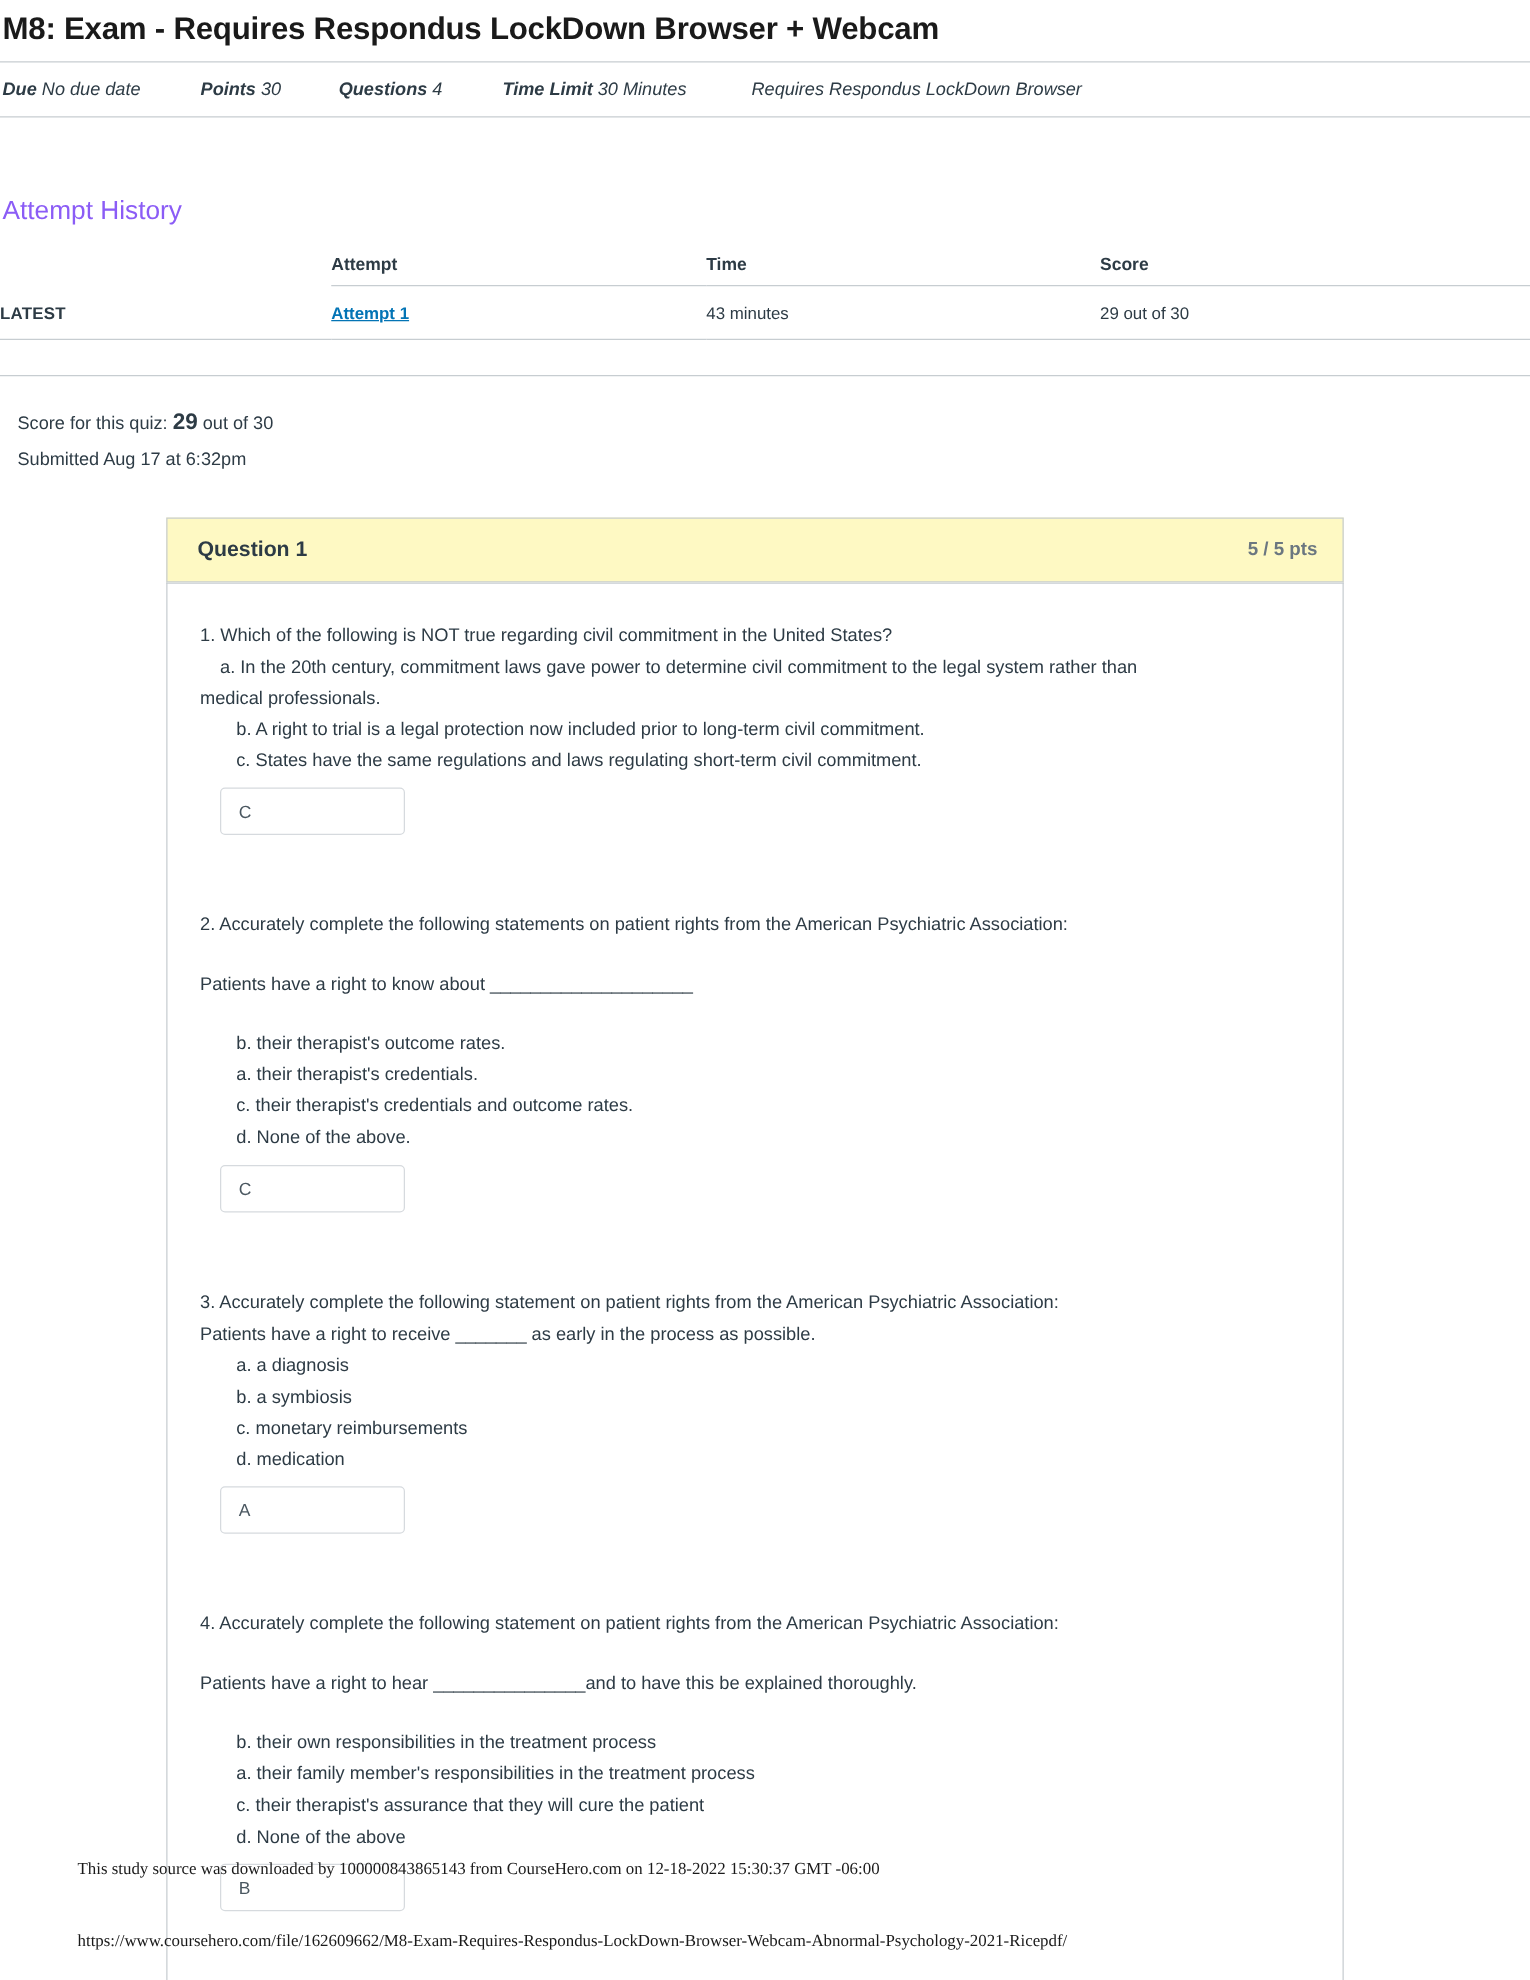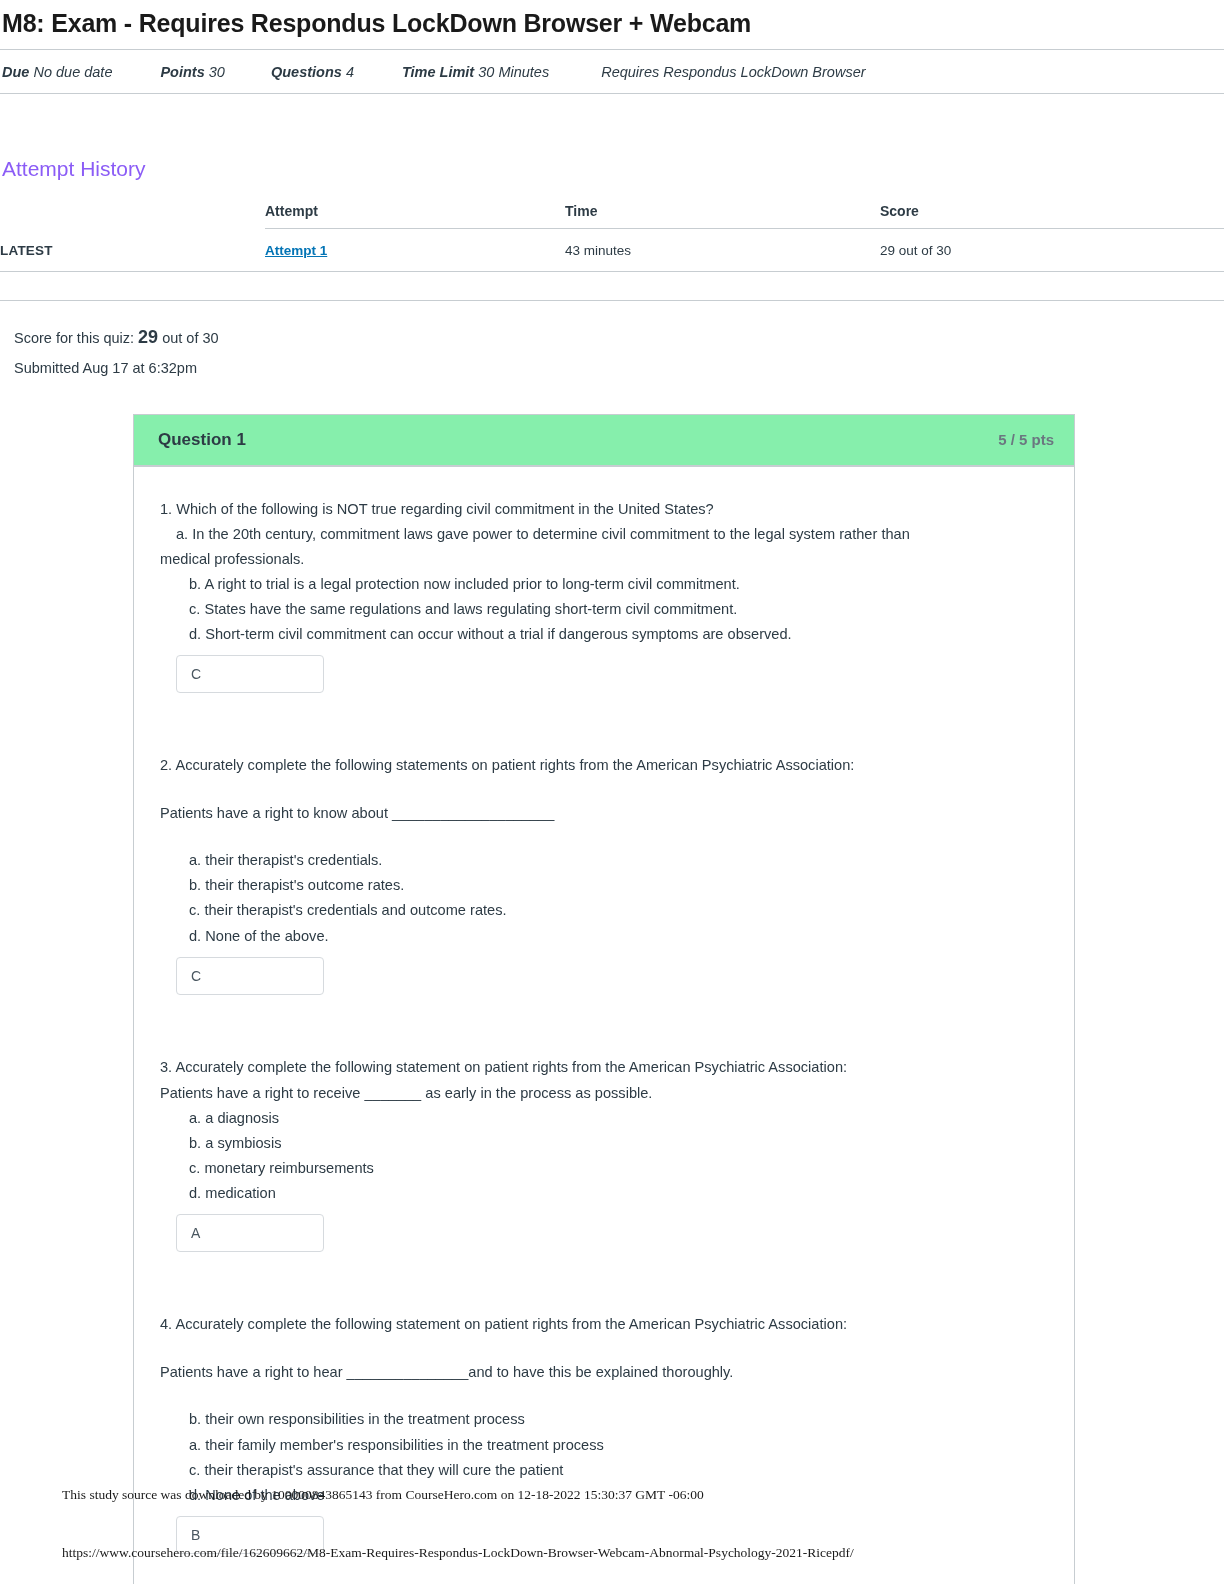--- a/index.html
+++ b/index.html
@@ -108,21 +108,21 @@
     font-weight: bold;
   }
 
   
   .question-wrap {
     margin: 32px 0 0 133px;
     width: 942px;
   }
   .question-header {
     border: 1px solid #c7cdd1;
-    background: #86efac;
+    background: #fef9c3;
     display: flex;
     align-items: center;
     justify-content: space-between;
     padding: 16px 20px 16px 24px;
     box-sizing: border-box;
     height: 52px;
   }
   .question-name {
     font-size: 17px;
     font-weight: bold;
@@ -262,31 +262,30 @@
   <div class="question-body">
 
     <div class="q-block">
       <div class="q-stem">1. Which of the following is NOT true regarding civil commitment in the United States?</div>
       <div class="q-option wrapped">
         <span>a. In the 20th century, commitment laws gave power to determine civil commitment to the legal system rather than</span>
         <span class="cont">medical professionals.</span>
       </div>
       <div class="q-option">b. A right to trial is a legal protection now included prior to long-term civil commitment.</div>
       <div class="q-option">c. States have the same regulations and laws regulating short-term civil commitment.</div>
-      <div class="q-option">d. Short-term civil commitment can occur without a trial if dangerous symptoms are observed.</div>
       <div class="answer-box">C</div>
     </div>
 
     <div class="spacer-lg"></div>
 
     <div class="q-block">
       <div class="q-stem">2. Accurately complete the following statements on patient rights from the American Psychiatric Association:</div>
       <div class="q-fill">Patients have a right to know about ____________________</div>
+      <div class="q-option">b. their therapist's outcome rates.</div>
       <div class="q-option">a. their therapist's credentials.</div>
-      <div class="q-option">b. their therapist's outcome rates.</div>
       <div class="q-option">c. their therapist's credentials and outcome rates.</div>
       <div class="q-option">d. None of the above.</div>
       <div class="answer-box">C</div>
     </div>
 
     <div class="spacer-lg"></div>
 
     <div class="q-block">
       <div class="q-stem">3. Accurately complete the following statement on patient rights from the American Psychiatric Association:</div>
       <div class="q-fill q-fill-tight">Patients have a right to receive _______ as early in the process as possible.</div>

